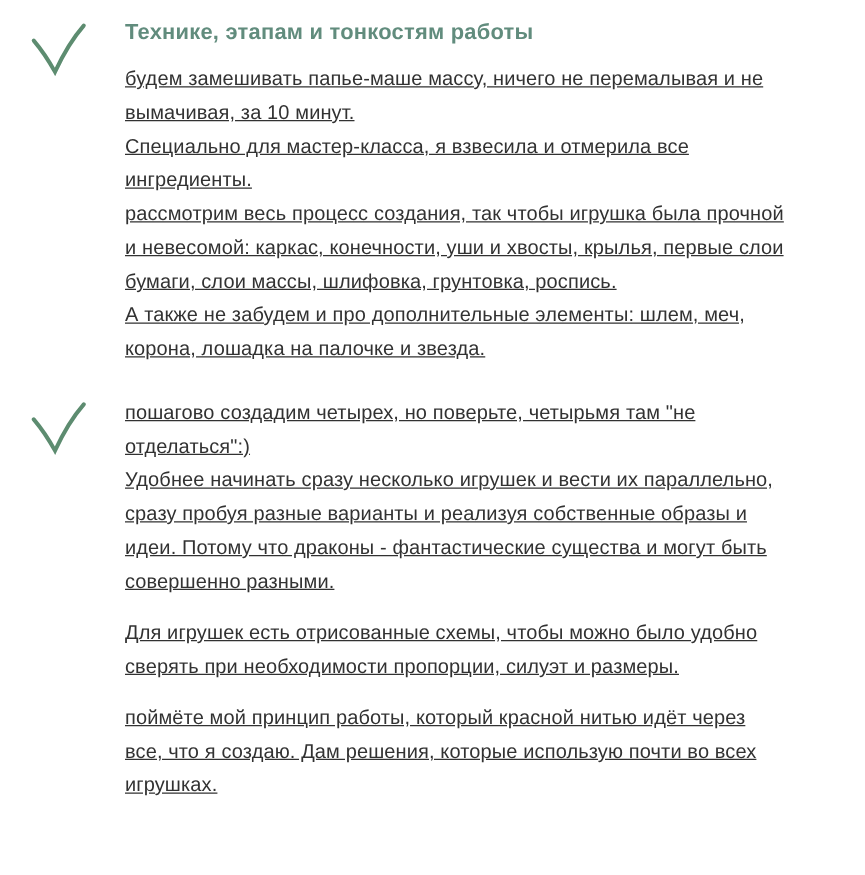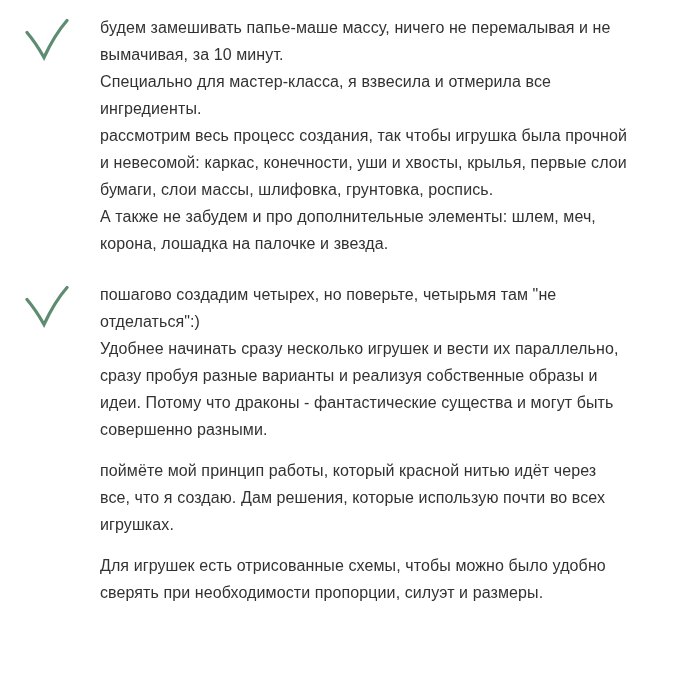--- a/index.html
+++ b/index.html
@@ -43,37 +43,39 @@
     color: #618c7d;
     margin: 0 0 14px 0;
   }
   p.para {
     font-size: 16px;
     line-height: 27px;
     letter-spacing: 0.1px;
     color: #323232;
     white-space: pre-line;
     margin: 0 0 14px 0;
+    text-decoration: underline;
   }
   p.para:last-child {
     margin-bottom: 0;
   }
 </style>
 </head>
 <body>
 
 <div class="page">
 
   <section class="section section-1">
     <div class="tick-col">
       <svg width="46" height="43" viewBox="0 0 46 43" aria-hidden="true">
         <path d="M3 14.5 C8.5 21 15 30.5 20 39.5 C26.5 25.5 36 10.5 43 2.5" stroke="#5d8c70" stroke-width="3.2" fill="none" stroke-linecap="round"></path>
       </svg>
     </div>
     <div class="content">
+      <h2 class="heading">Технике, этапам и тонкостям работы</h2>
       <p class="para">будем замешивать папье-маше массу, ничего не перемалывая и не
 вымачивая, за 10 минут.
 Специально для мастер-класса, я взвесила и отмерила все
 ингредиенты.
 рассмотрим весь процесс создания, так чтобы игрушка была прочной
 и невесомой: каркас, конечности, уши и хвосты, крылья, первые слои
 бумаги, слои массы, шлифовка, грунтовка, роспись.
 А также не забудем и про дополнительные элементы: шлем, меч,
 корона, лошадка на палочке и звезда.</p>
     </div>
@@ -85,21 +87,21 @@
         <path d="M3 14.5 C8.5 21 15 30.5 20 39.5 C26.5 25.5 36 10.5 43 2.5" stroke="#5d8c70" stroke-width="3.2" fill="none" stroke-linecap="round"></path>
       </svg>
     </div>
     <div class="content">
       <p class="para">пошагово создадим четырех, но поверьте, четырьмя там "не
 отделаться":)
 Удобнее начинать сразу несколько игрушек и вести их параллельно,
 сразу пробуя разные варианты и реализуя собственные образы и
 идеи. Потому что драконы - фантастические существа и могут быть
 совершенно разными.</p>
+      <p class="para">Для игрушек есть отрисованные схемы, чтобы можно было удобно
+сверять при необходимости пропорции, силуэт и размеры.</p>
       <p class="para">поймёте мой принцип работы, который красной нитью идёт через
 все, что я создаю. Дам решения, которые использую почти во всех
 игрушках.</p>
-      <p class="para">Для игрушек есть отрисованные схемы, чтобы можно было удобно
-сверять при необходимости пропорции, силуэт и размеры.</p>
     </div>
   </section>
 
 </div>
 
 </body></html>

